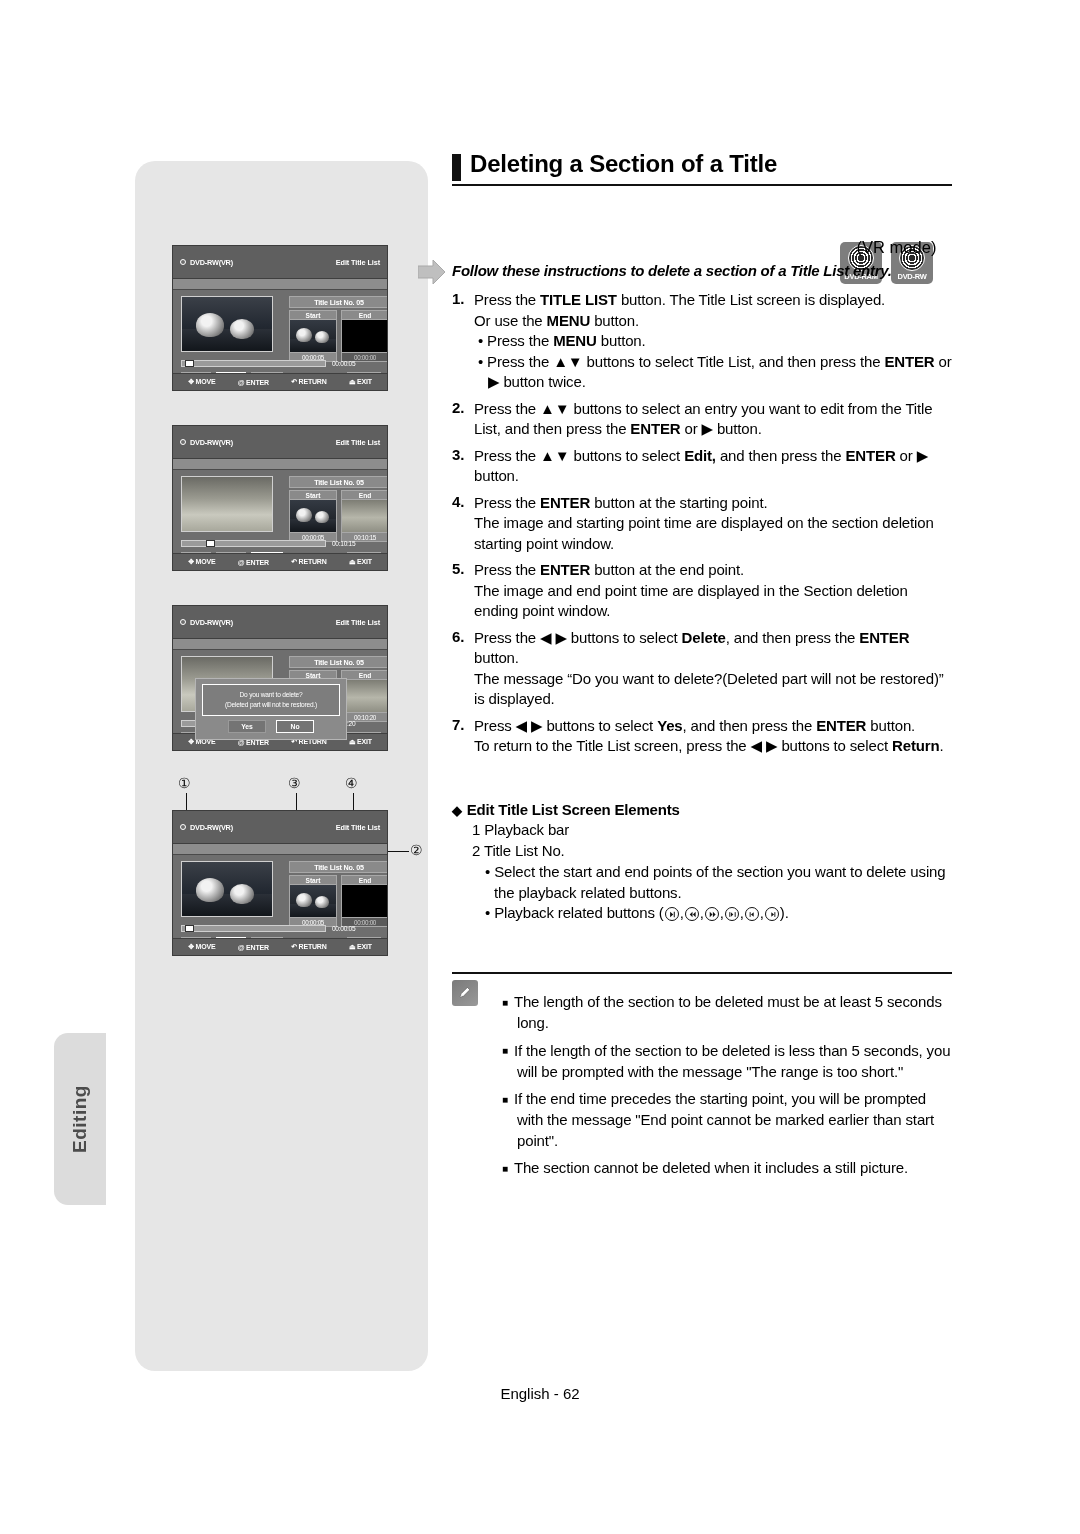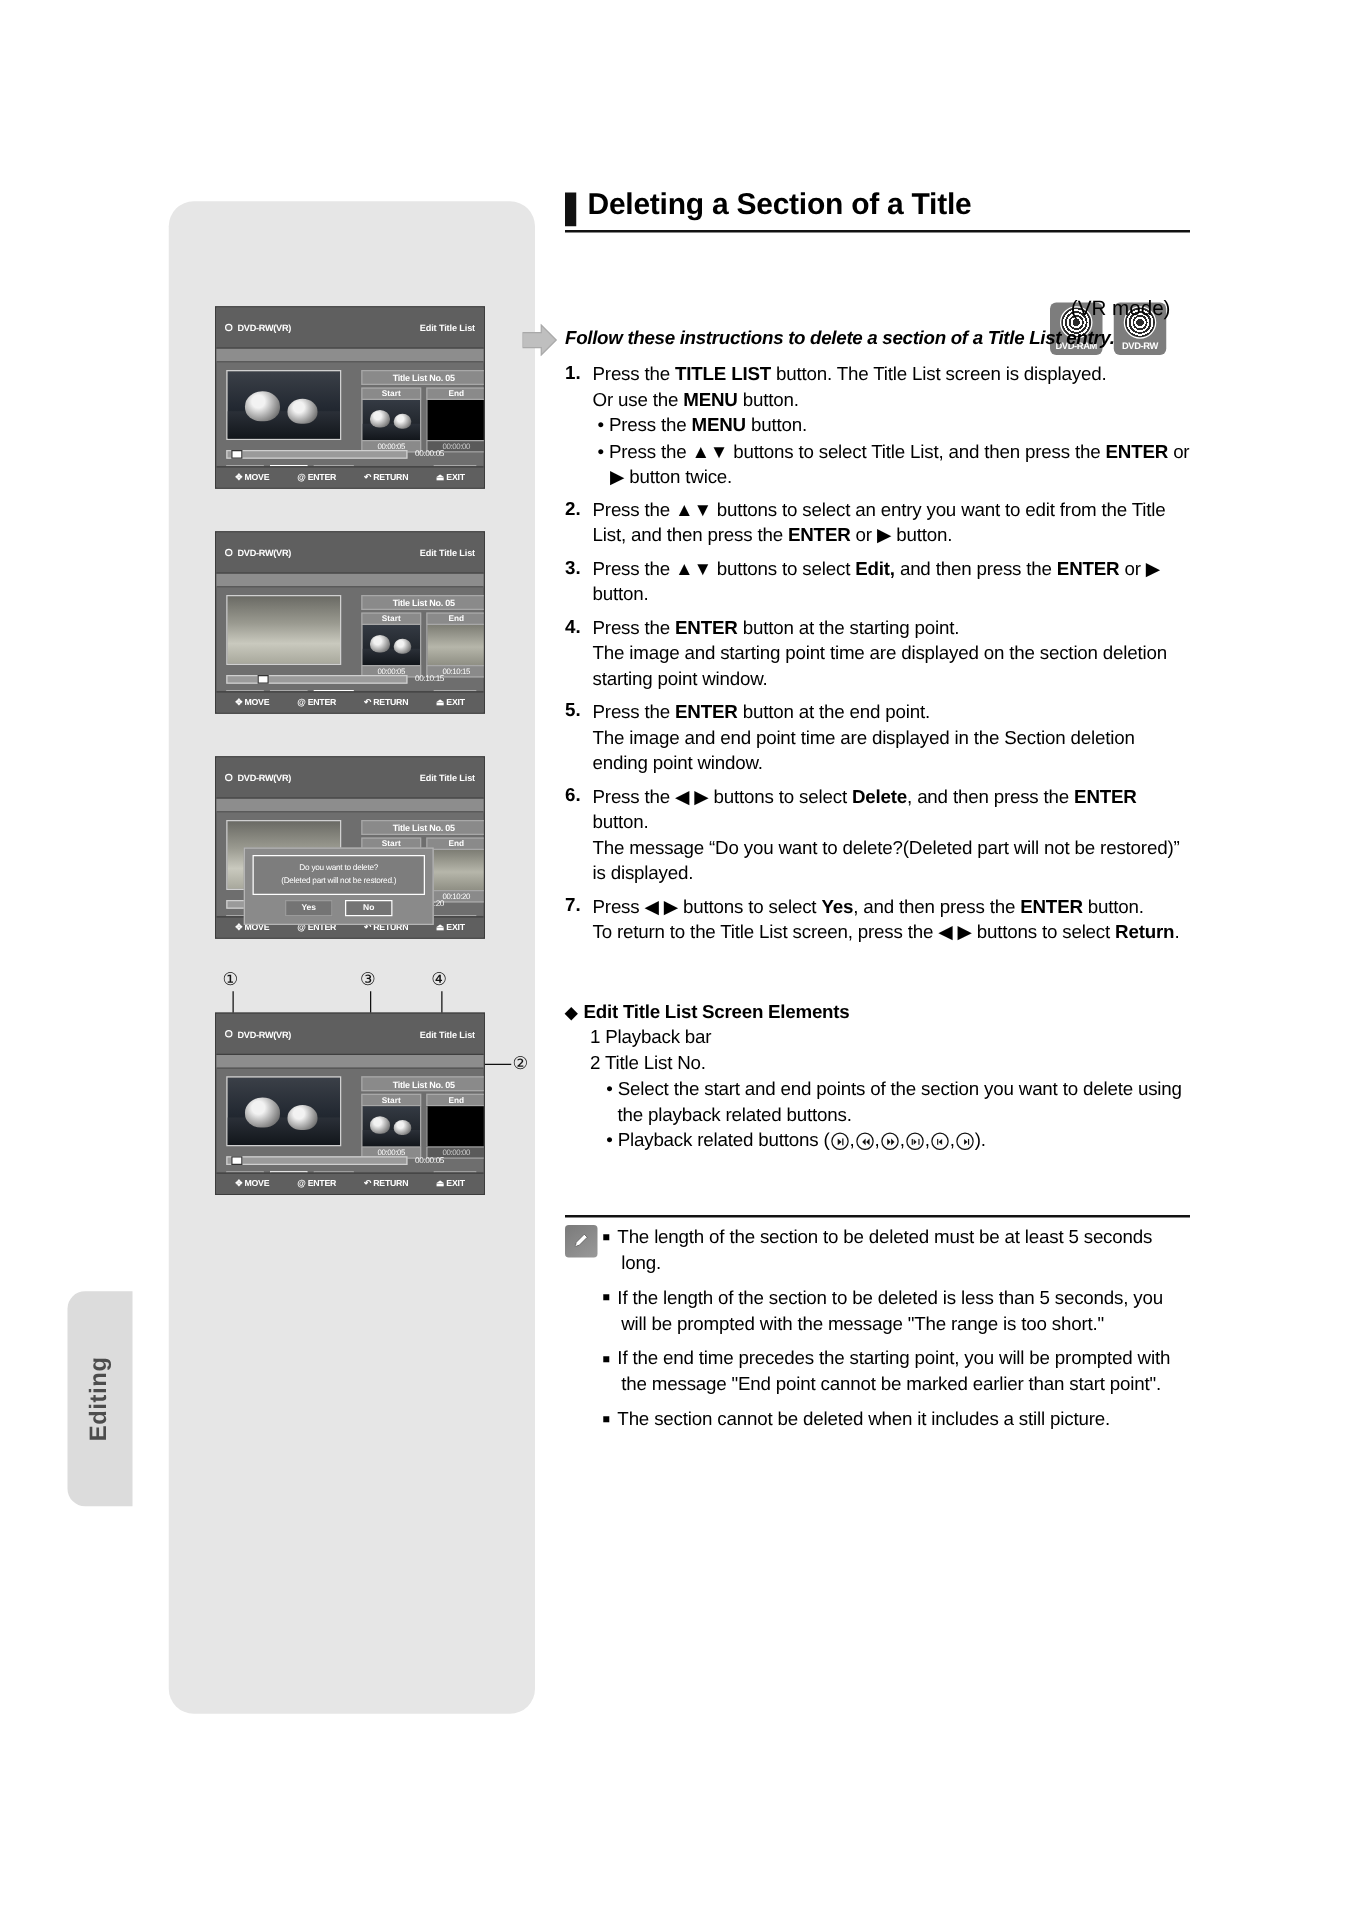--- a/index.html
+++ b/index.html
@@ -113,21 +113,21 @@
   .el-bullets li { text-indent: -9px; }
 
   
   .note { position: absolute; left: 0; top: 822px; width: 500px; }
   .note-rule { position: absolute; left: 0; top: 0; width: 500px; height: 1.5px; background: #111; }
   .note-icon {
     position: absolute; left: 0px; top: 8px; width: 26px; height: 26px;
     background: linear-gradient(145deg,#7a7a7a,#999); border-radius: 3px;
     display: flex; align-items: center; justify-content: center;
   }
-  .note-body { margin-left: 30px; padding-top: 8px; }
+  .note-body { margin-left: 50px; padding-top: 20px; }
   .note-body li {
     list-style: none; font-size: 15px; line-height: 20.5px;
     text-indent: -15px; padding-left: 15px; margin-bottom: 7px;
     letter-spacing: -0.15px;
   }
   .sq { font-size: 10px; vertical-align: 1.5px; margin-right: 6px; }
 
   
   .footer {
     position: absolute; left: 0; top: 1385px; width: 1080px;
@@ -638,13 +638,14 @@
       </div>
       <ul class="note-body">
         <li><span class="sq">■</span><span>The length of the section to be deleted must be at least 5 seconds long.</span></li>
         <li><span class="sq">■</span><span>If the length of the section to be deleted is less than 5 seconds, you will be prompted with the message "The range is too short."</span></li>
         <li><span class="sq">■</span><span>If the end time precedes the starting point, you will be prompted with the message "End point cannot be marked earlier than start point".</span></li>
         <li><span class="sq">■</span><span>The section cannot be deleted when it includes a still picture.</span></li>
       </ul>
     </div>
   </div>
 
+  <div class="footer">English - 62</div>
 </div>
 
 </body></html>

